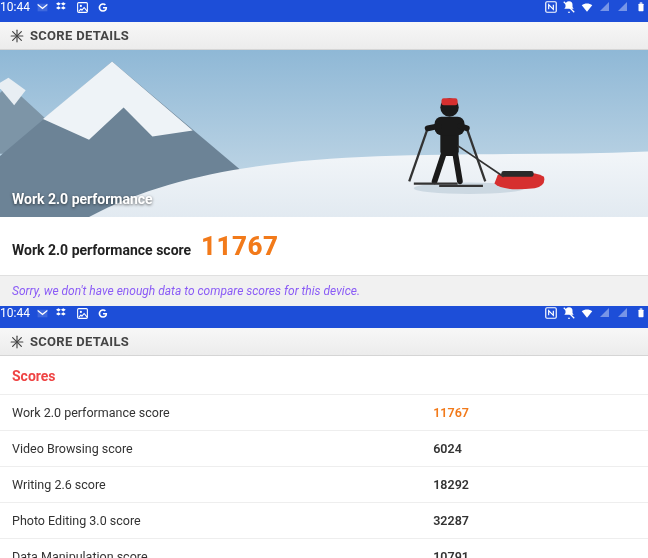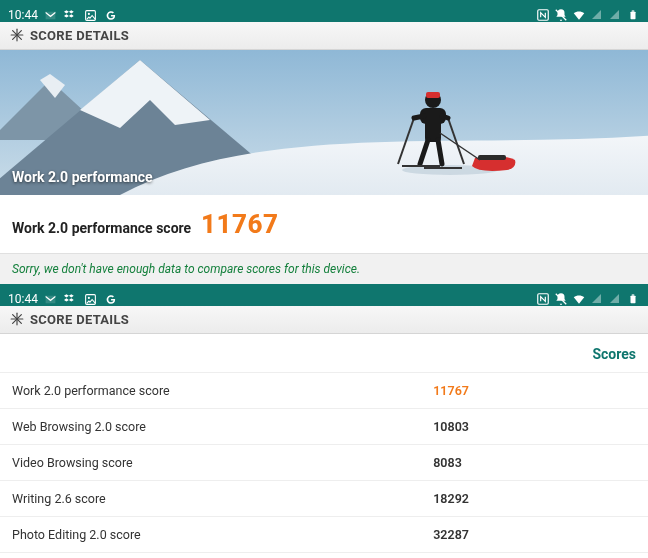--- a/index.html
+++ b/index.html
@@ -4,48 +4,48 @@
 <style>
   * { margin: 0; padding: 0; box-sizing: border-box; }
   body {
     width: 648px;
     font-family: -apple-system, BlinkMacSystemFont, "Segoe UI", Roboto, Arial, sans-serif;
     background: #000;
   }
   .screenshot { background: #000; }
   .status-bar {
     height: 22px;
-    background: #0f766e;
+    background: #1d4ed8;
     color: #fff;
     display: flex;
     justify-content: space-between;
-    align-items: flex-end;
-    padding: 0 8px;
+    align-items: flex-start;
+    padding: 0 0;
     font-size: 12px;
   }
   .status-left { display: flex; align-items: center; gap: 6px; }
   .status-right { display: flex; align-items: center; gap: 4px; }
   .status-icon { display: inline-flex; align-items: center; justify-content: center; width: 14px; height: 14px; }
   .status-icon svg { display:block; }
   .status-dim { opacity: .4; }
   .header-bar {
     background: linear-gradient(#f7f7f7,#ececec);
     border-bottom: 1px solid #d5d5d5;
     padding: 6px 10px;
     display: flex;
-    align-items: flex-start;
+    align-items: flex-end;
     gap: 6px;
     color: #444;
     font-weight: 700;
     font-size: 13px;
     letter-spacing: .3px;
   }
   .hero {
     position: relative;
-    height: 145px;
+    height: 167px;
     overflow: hidden;
     display:block;
   }
   .hero svg { width: 100%; height: 100%; display:block; }
   .hero-label {
     position: absolute;
     left: 12px;
     bottom: 10px;
     color: #fff;
     font-weight: 700;
@@ -61,34 +61,33 @@
   }
   .score-row .label { font-weight:700; color:#222; font-size:14px; }
   .score-row .big {
     color: #f27a1a;
     font-weight: 800;
     font-size: 26px;
     letter-spacing: .5px;
   }
   .note-row {
     background: #f1f1f1;
-    color: #15803d;
+    color: #8b5cf6;
     font-style: italic;
     font-size: 12px;
     padding: 8px 12px;
     border-top:1px solid #e0e0e0;
   }
   .content { background:#fff; }
   .section-h {
     padding: 12px 12px 10px;
     font-weight:700;
-    color:#0f766e;
+    color:#ef4444;
     font-size:14px;
     border-bottom:1px solid #eee;
-    text-align:right;
   }
   table.scores {
     width:100%;
     border-collapse: collapse;
     font-size: 12.5px;
     color:#333;
   }
   table.scores tr { border-bottom:1px solid #eee; }
   table.scores td { padding: 10px 12px; }
   table.scores td.val { text-align:left; width:35%; font-weight:600; color:#333; }
@@ -317,33 +316,29 @@
 
   <div class="content">
     <div class="section-h">Scores</div>
     <table class="scores">
       <tbody id="scores-body">
           <tr>
             <td>Work 2.0 performance score</td>
             <td class="val primary">11767</td>
           </tr>
           <tr>
-            <td>Web Browsing 2.0 score</td>
-            <td class="val">10803</td>
-          </tr>
-          <tr>
             <td>Video Browsing score</td>
-            <td class="val">8083</td>
+            <td class="val">6024</td>
           </tr>
           <tr>
             <td>Writing 2.6 score</td>
             <td class="val">18292</td>
           </tr>
           <tr>
-            <td>Photo Editing 2.0 score</td>
+            <td>Photo Editing 3.0 score</td>
             <td class="val">32287</td>
           </tr>
           <tr>
             <td>Data Manipulation score</td>
             <td class="val">10791</td>
           </tr>
         </tbody>
     </table>
   </div>
 </div>

